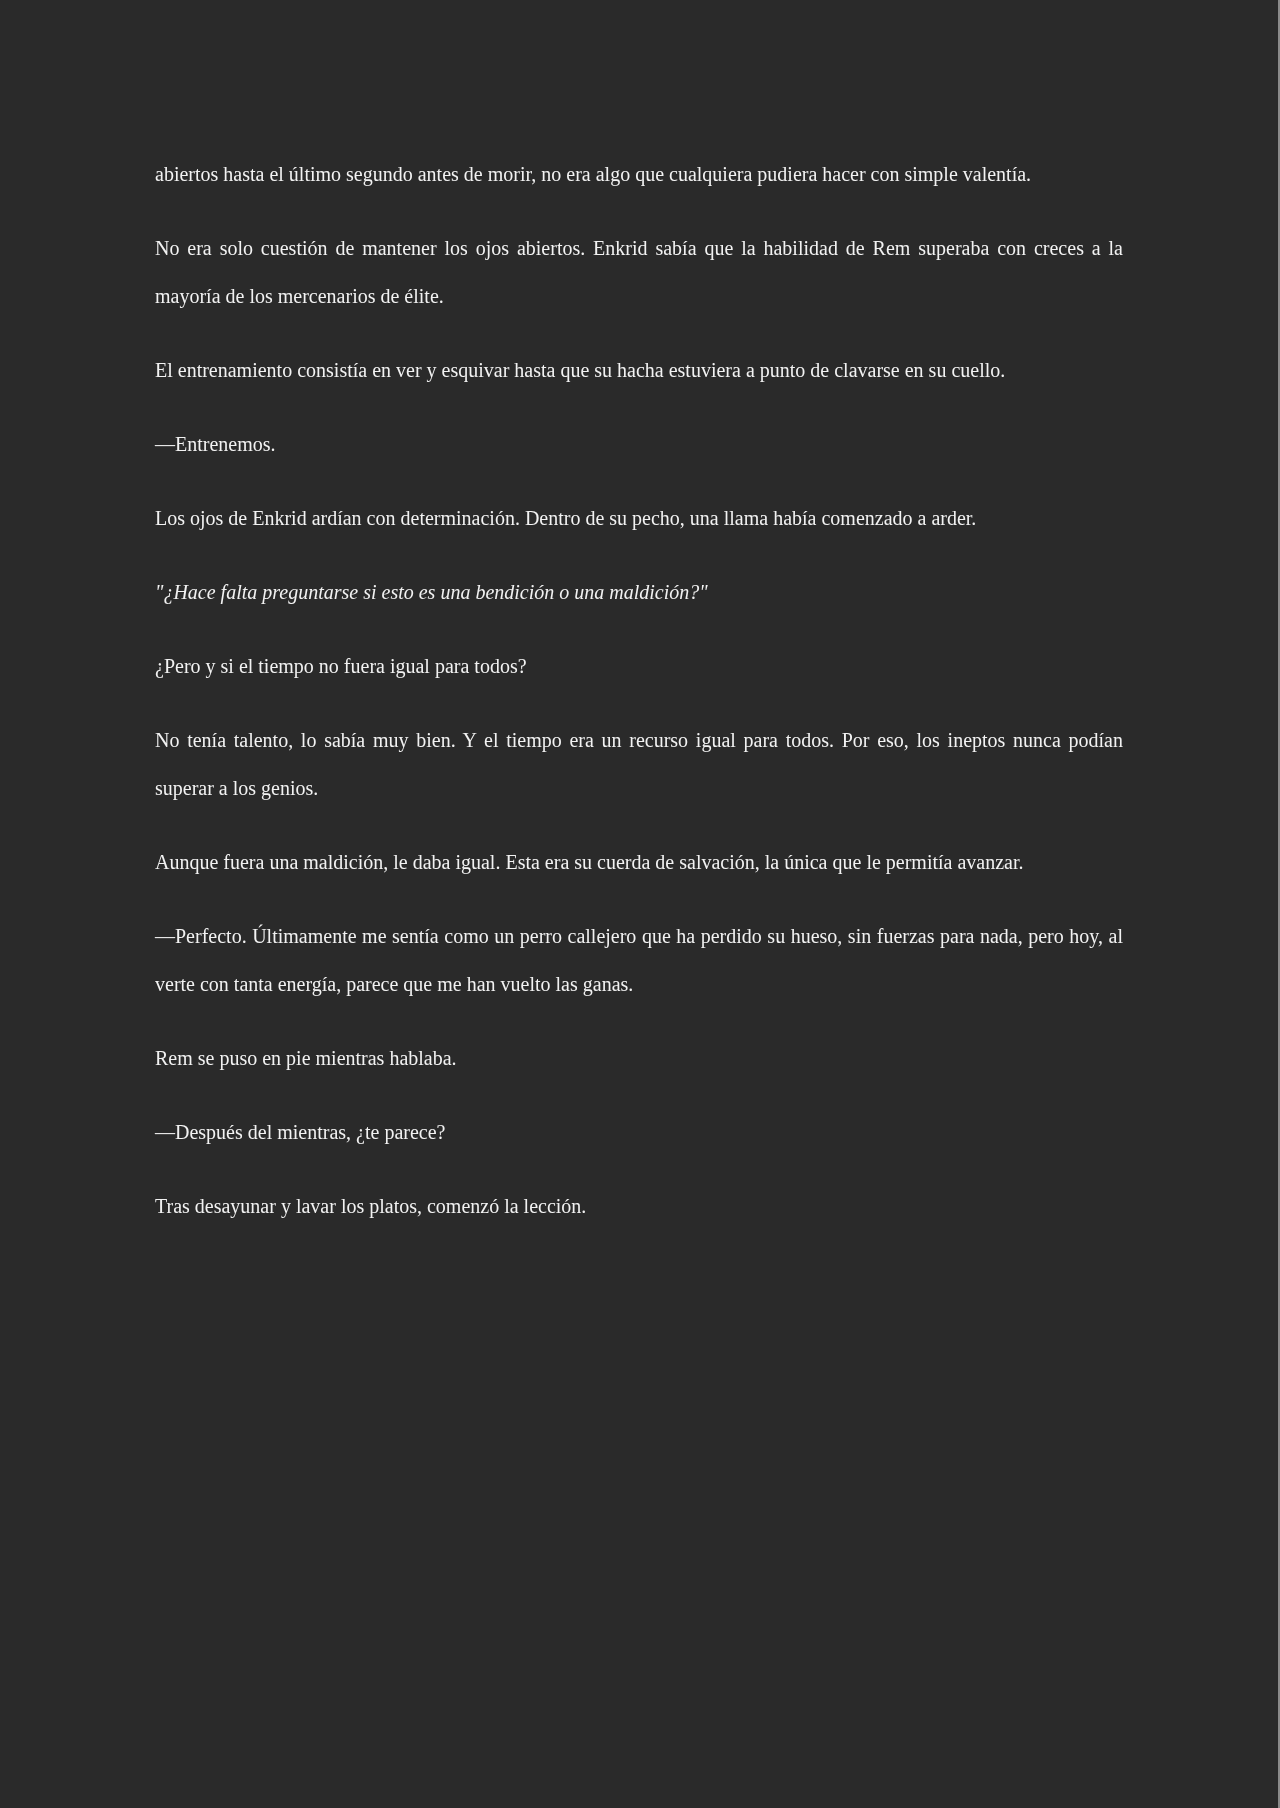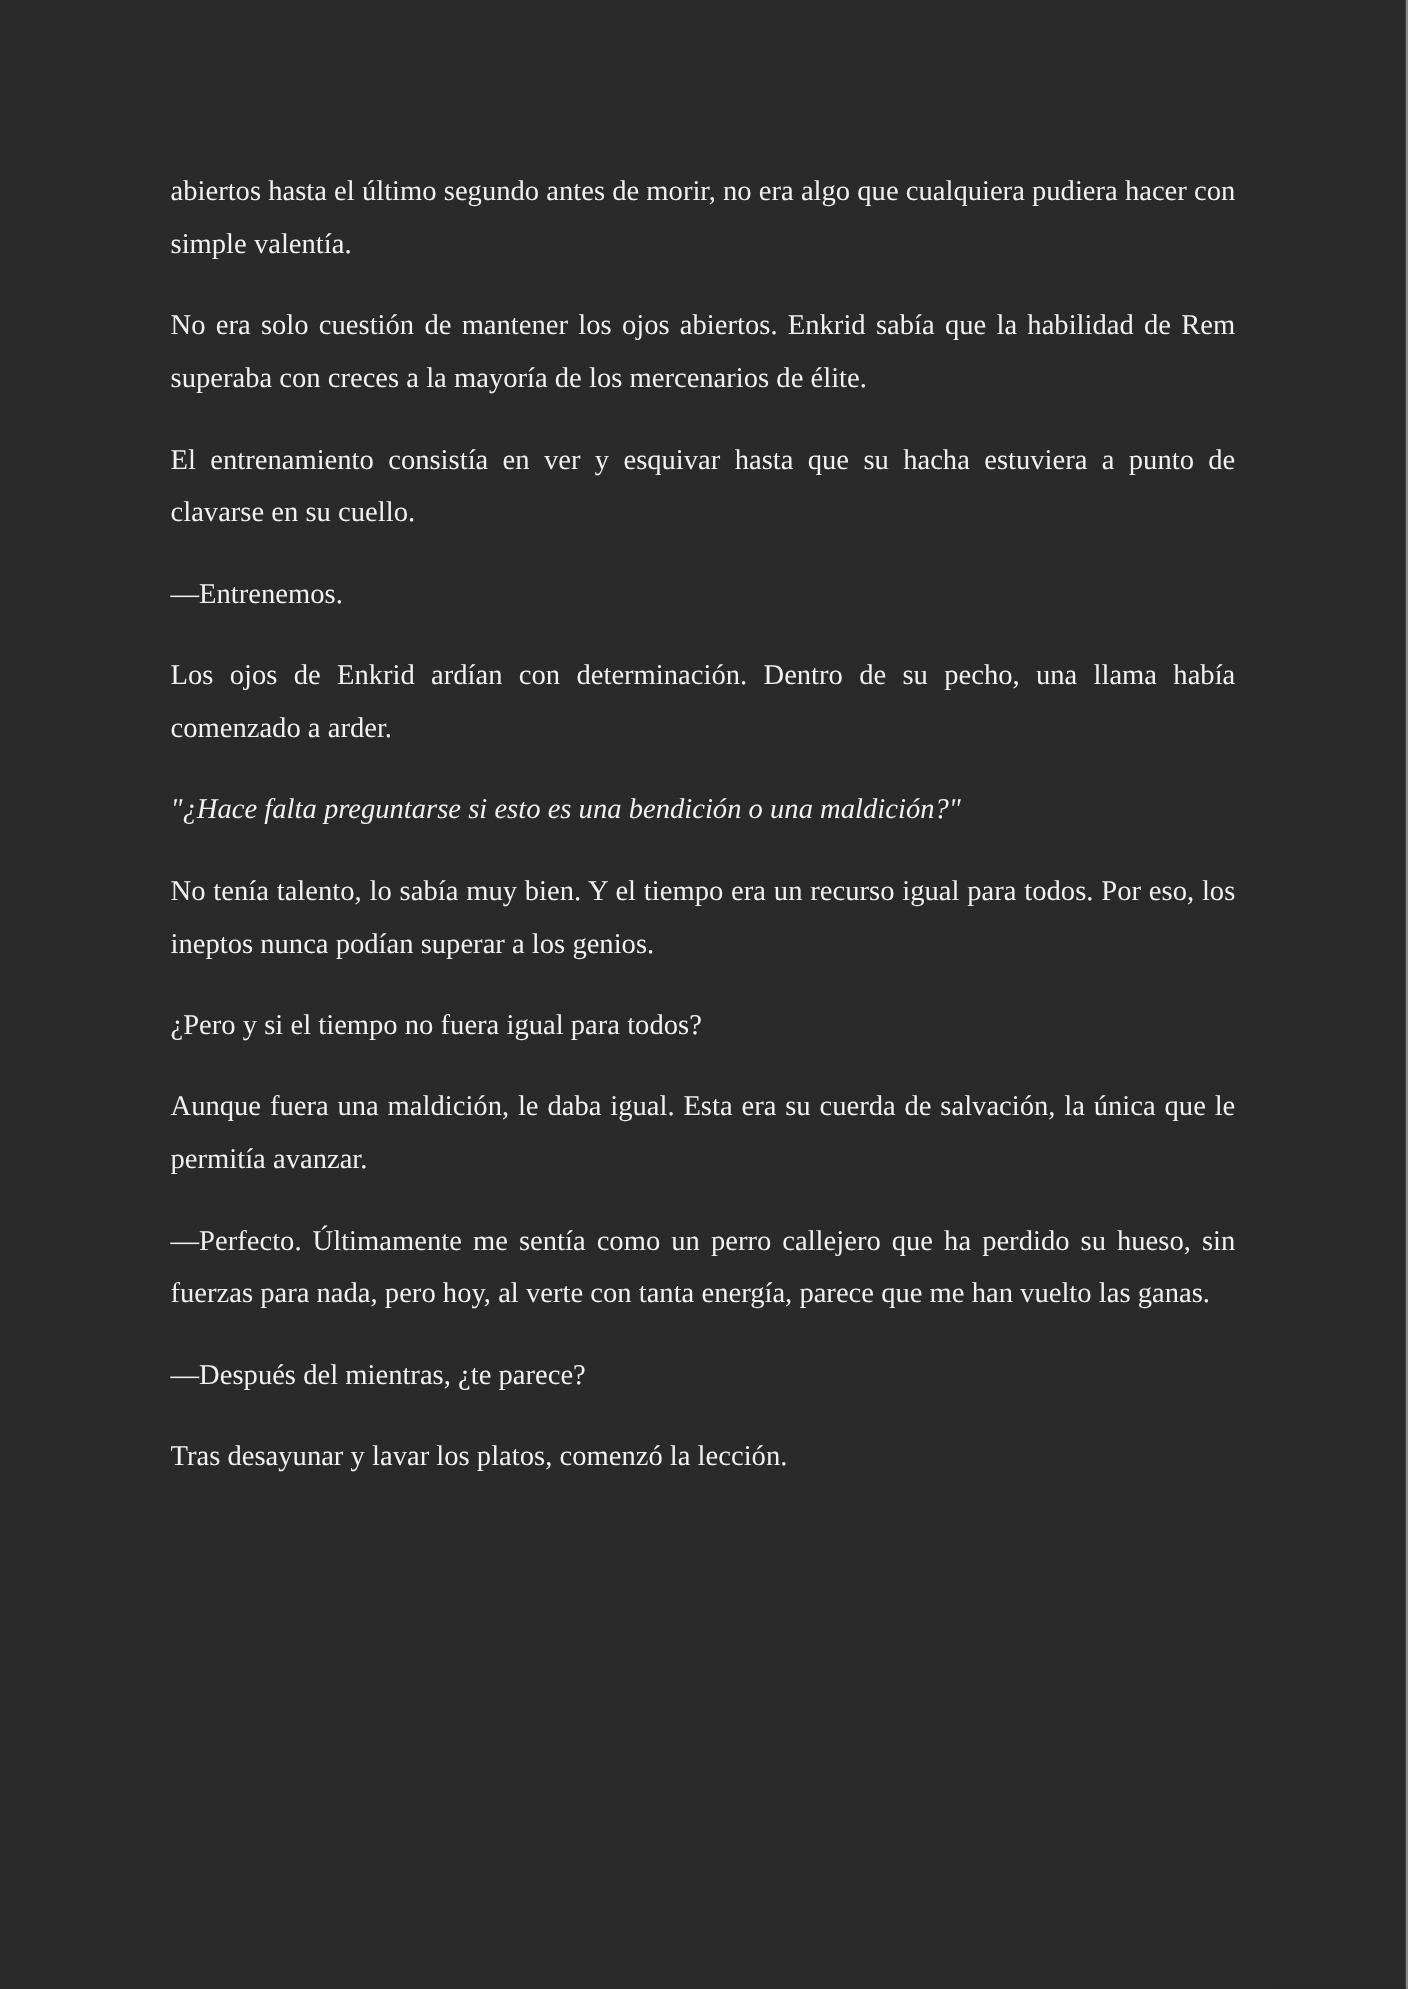--- a/index.html
+++ b/index.html
@@ -13,21 +13,21 @@
       position: relative;
       overflow: hidden;
     }
     .page {
       position: absolute;
       left: 155px;
       top: 150px;
       width: 968px;
       color: #f2f2f2;
       font-family: "Liberation Serif", "DejaVu Serif", serif;
-      font-size: 26px;
+      font-size: 20px;
       line-height: 48px;
     }
     .page p {
       margin: 0 0 26px 0;
       text-align: justify;
       letter-spacing: 0px;
     }
     .page p.italic {
       font-style: italic;
     }
@@ -43,21 +43,22 @@
 </head>
 <body>
 
 <div class="page">
   <p>abiertos hasta el último segundo antes de morir, no era algo que cualquiera pudiera hacer con simple valentía.</p>
   <p>No era solo cuestión de mantener los ojos abiertos. Enkrid sabía que la habilidad de Rem superaba con creces a la mayoría de los mercenarios de élite.</p>
   <p>El entrenamiento consistía en ver y esquivar hasta que su hacha estuviera a punto de clavarse en su cuello.</p>
   <p class="dialogue">—Entrenemos.</p>
   <p>Los ojos de Enkrid ardían con determinación. Dentro de su pecho, una llama había comenzado a arder.</p>
   <p class="italic">"¿Hace falta preguntarse si esto es una bendición o una maldición?"</p>
+  <p>¿Pero y si el tiempo no fuera igual para todos?</p>
   <p>No tenía talento, lo sabía muy bien. Y el tiempo era un recurso igual para todos. Por eso, los ineptos nunca podían superar a los genios.</p>
-  <p>¿Pero y si el tiempo no fuera igual para todos?</p>
   <p>Aunque fuera una maldición, le daba igual. Esta era su cuerda de salvación, la única que le permitía avanzar.</p>
   <p class="dialogue">—Perfecto. Últimamente me sentía como un perro callejero que ha perdido su hueso, sin fuerzas para nada, pero hoy, al verte con tanta energía, parece que me han vuelto las ganas.</p>
+  <p>Rem se puso en pie mientras hablaba.</p>
   <p class="dialogue">—Después del mientras, ¿te parece?</p>
   <p>Tras desayunar y lavar los platos, comenzó la lección.</p>
 </div>
 
 <div class="edge-line"></div>
 
 </body></html>

